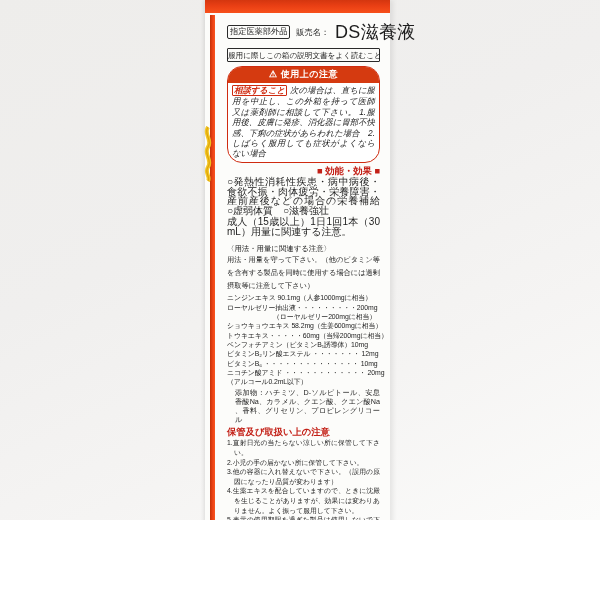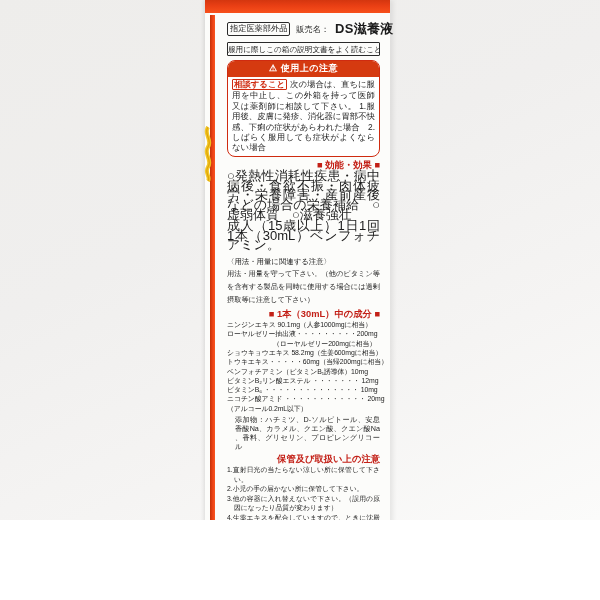--- a/index.html
+++ b/index.html
@@ -20,45 +20,45 @@
     background:linear-gradient(180deg,#c93208 0%,#ee4315 60%,#f34a18 100%);}
   .strip{position:absolute;left:5px;top:15px;width:5px;height:577px;
     background:linear-gradient(90deg,#c33209 0%,#ee4315 55%,#f75520 100%);}
   .gold-wave{position:absolute;left:-4px;top:126px;}
   .content{position:absolute;left:22px;top:17px;width:153px;}
 
   .badge-row{display:flex;align-items:center;gap:6px;margin-top:3px;}
   .badge{border:1px solid #2a2a2a;border-radius:2px;font-size:8.2px;line-height:10px;
     padding:1px 2px;white-space:nowrap;color:#1c1c1c;}
   .sales-label{font-size:8.2px;white-space:nowrap;}
-  .brand-name{font-size:13px;font-weight:bold;letter-spacing:.3px;white-space:nowrap;}
+  .brand-name{font-size:18px;font-weight:normal;letter-spacing:.3px;white-space:nowrap;}
   .read-note{border:1px solid #2a2a2a;border-radius:1px;margin-top:4px;
     font-size:7.6px;line-height:9px;text-align:left;padding:1.5px 0;white-space:nowrap;}
 
-  .caution{border:1.5px solid #cf2b10;border-radius:8px;margin-top:4px;overflow:hidden;background:#fff;}
+  .caution{border:1.5px solid #cf2b10;border-radius:15px;margin-top:4px;overflow:hidden;background:#fff;}
   .caution-head{background:#d53a10;color:#fff;text-align:center;font-size:9px;
     font-weight:bold;padding:1px 0 2px;letter-spacing:.5px;}
   .warn-icon{font-size:9px;margin-right:3px;}
   .caution-body{padding:2px 4px 3px;font-size:8.4px;line-height:10.4px;text-align:justify;
-    overflow-wrap:anywhere;line-break:anywhere;}
+    overflow-wrap:anywhere;line-break:anywhere;font-style:italic;}
   .consult{display:inline-block;border:1.2px solid #cf2b10;border-radius:1px;color:#cf2b10;
     font-weight:bold;padding:0 1px;margin-right:3px;font-size:8.4px;line-height:9.4px;vertical-align:baseline;}
 
   .sec-title{color:#c32017;font-weight:bold;text-align:right;font-size:9.3px;line-height:10px;margin-top:3px;}
-  .body-text{font-size:13px;line-height:9.8px;text-align:justify;overflow-wrap:anywhere;line-break:anywhere;margin-top:1px;}
+  .body-text{font-size:10px;line-height:9.8px;text-align:justify;overflow-wrap:anywhere;line-break:anywhere;margin-top:1px;}
   .note-title{font-size:7.4px;line-height:8.8px;margin-top:8px;}
   .note-body{font-size:7.2px;line-height:13px;text-align:justify;overflow-wrap:anywhere;line-break:anywhere;}
 
   .ing-list{margin-top:1px;}
   .ing-line{font-size:6.9px;line-height:9.3px;white-space:nowrap;letter-spacing:-.1px;}
   .ing-line.indent{padding-left:46px;}
   .additives{font-size:7.2px;line-height:9px;margin-top:2px;text-align:justify;
     overflow-wrap:anywhere;line-break:anywhere;margin-left:8px;}
 
-  .storage-title{color:#c32017;font-weight:bold;text-align:right;font-size:9.3px;line-height:10px;margin-top:3px;}
+  .storage-title{color:#c32017;font-weight:bold;text-align:left;font-size:9.3px;line-height:10px;margin-top:3px;}
   .storage-list{margin-top:1px;}
   .storage-item{font-size:6.8px;line-height:9.6px;padding-left:7px;text-indent:-7px;
     text-align:justify;overflow-wrap:anywhere;line-break:anywhere;}
 
   .trace-label{font-size:7.4px;color:#2e2e2e;margin-left:9px;}
   .expiry{margin-top:12px;}
   .lot{margin-top:14px;}
 
   .seller-label{font-size:7.2px;margin-top:13px;color:#2e2e2e;}
   .seller-name{font-size:11.8px;font-weight:bold;letter-spacing:-.2px;white-space:nowrap;margin-top:1px;}
@@ -90,25 +90,24 @@
           <span class="warn-icon">⚠</span><span>使用上の注意</span>
         </div>
         <div class="caution-body">
           <span class="consult">相談すること</span><span>次の場合は、直ちに服用を中止し、この外箱を持って医師又は薬剤師に相談して下さい。 1.服用後、皮膚に発疹、消化器に胃部不快感、下痢の症状があらわれた場合　2.しばらく服用しても症状がよくならない場合</span>
         </div>
       </div>
 
       <div class="sec-title">■ 効能・効果 ■</div>
       <div class="body-text">○発熱性消耗性疾患・病中病後・食欲不振・肉体疲労・栄養障害・産前産後などの場合の栄養補給　○虚弱体質　○滋養強壮</div>
 
-      <div class="body-text">成人（15歳以上）1日1回1本（30mL）ベンフォチアミン。</div>
+      <div class="body-text">成人（15歳以上）1日1回1本（30mL）用量に関連する注意。</div>
       <div class="note-title">〈用法・用量に関連する注意〉</div>
       <div class="note-body">用法・用量を守って下さい。（他のビタミン等を含有する製品を同時に使用する場合には過剰摂取等に注意して下さい）</div>
 
-      <div class="sec-title">■ 1本（30mL）中の成分 ■</div>
       <div class="ing-list">
         <div class="ing-line">ニンジンエキス 90.1mg（人参1000mgに相当）</div>
         <div class="ing-line">ローヤルゼリー抽出液・・・・・・・・・200mg</div>
         <div class="ing-line indent">（ローヤルゼリー200mgに相当）</div>
         <div class="ing-line">ショウキョウエキス 58.2mg（生姜600mgに相当）</div>
         <div class="ing-line">トウキエキス・・・・・60mg（当帰200mgに相当）</div>
         <div class="ing-line">ベンフォチアミン（ビタミンB₁誘導体）10mg</div>
         <div class="ing-line">ビタミンB₂リン酸エステル ・・・・・・・ 12mg</div>
         <div class="ing-line">ビタミンB₆ ・・・・・・・・・・・・・・ 10mg</div>
         <div class="ing-line">ニコチン酸アミド ・・・・・・・・・・・・ 20mg</div>

